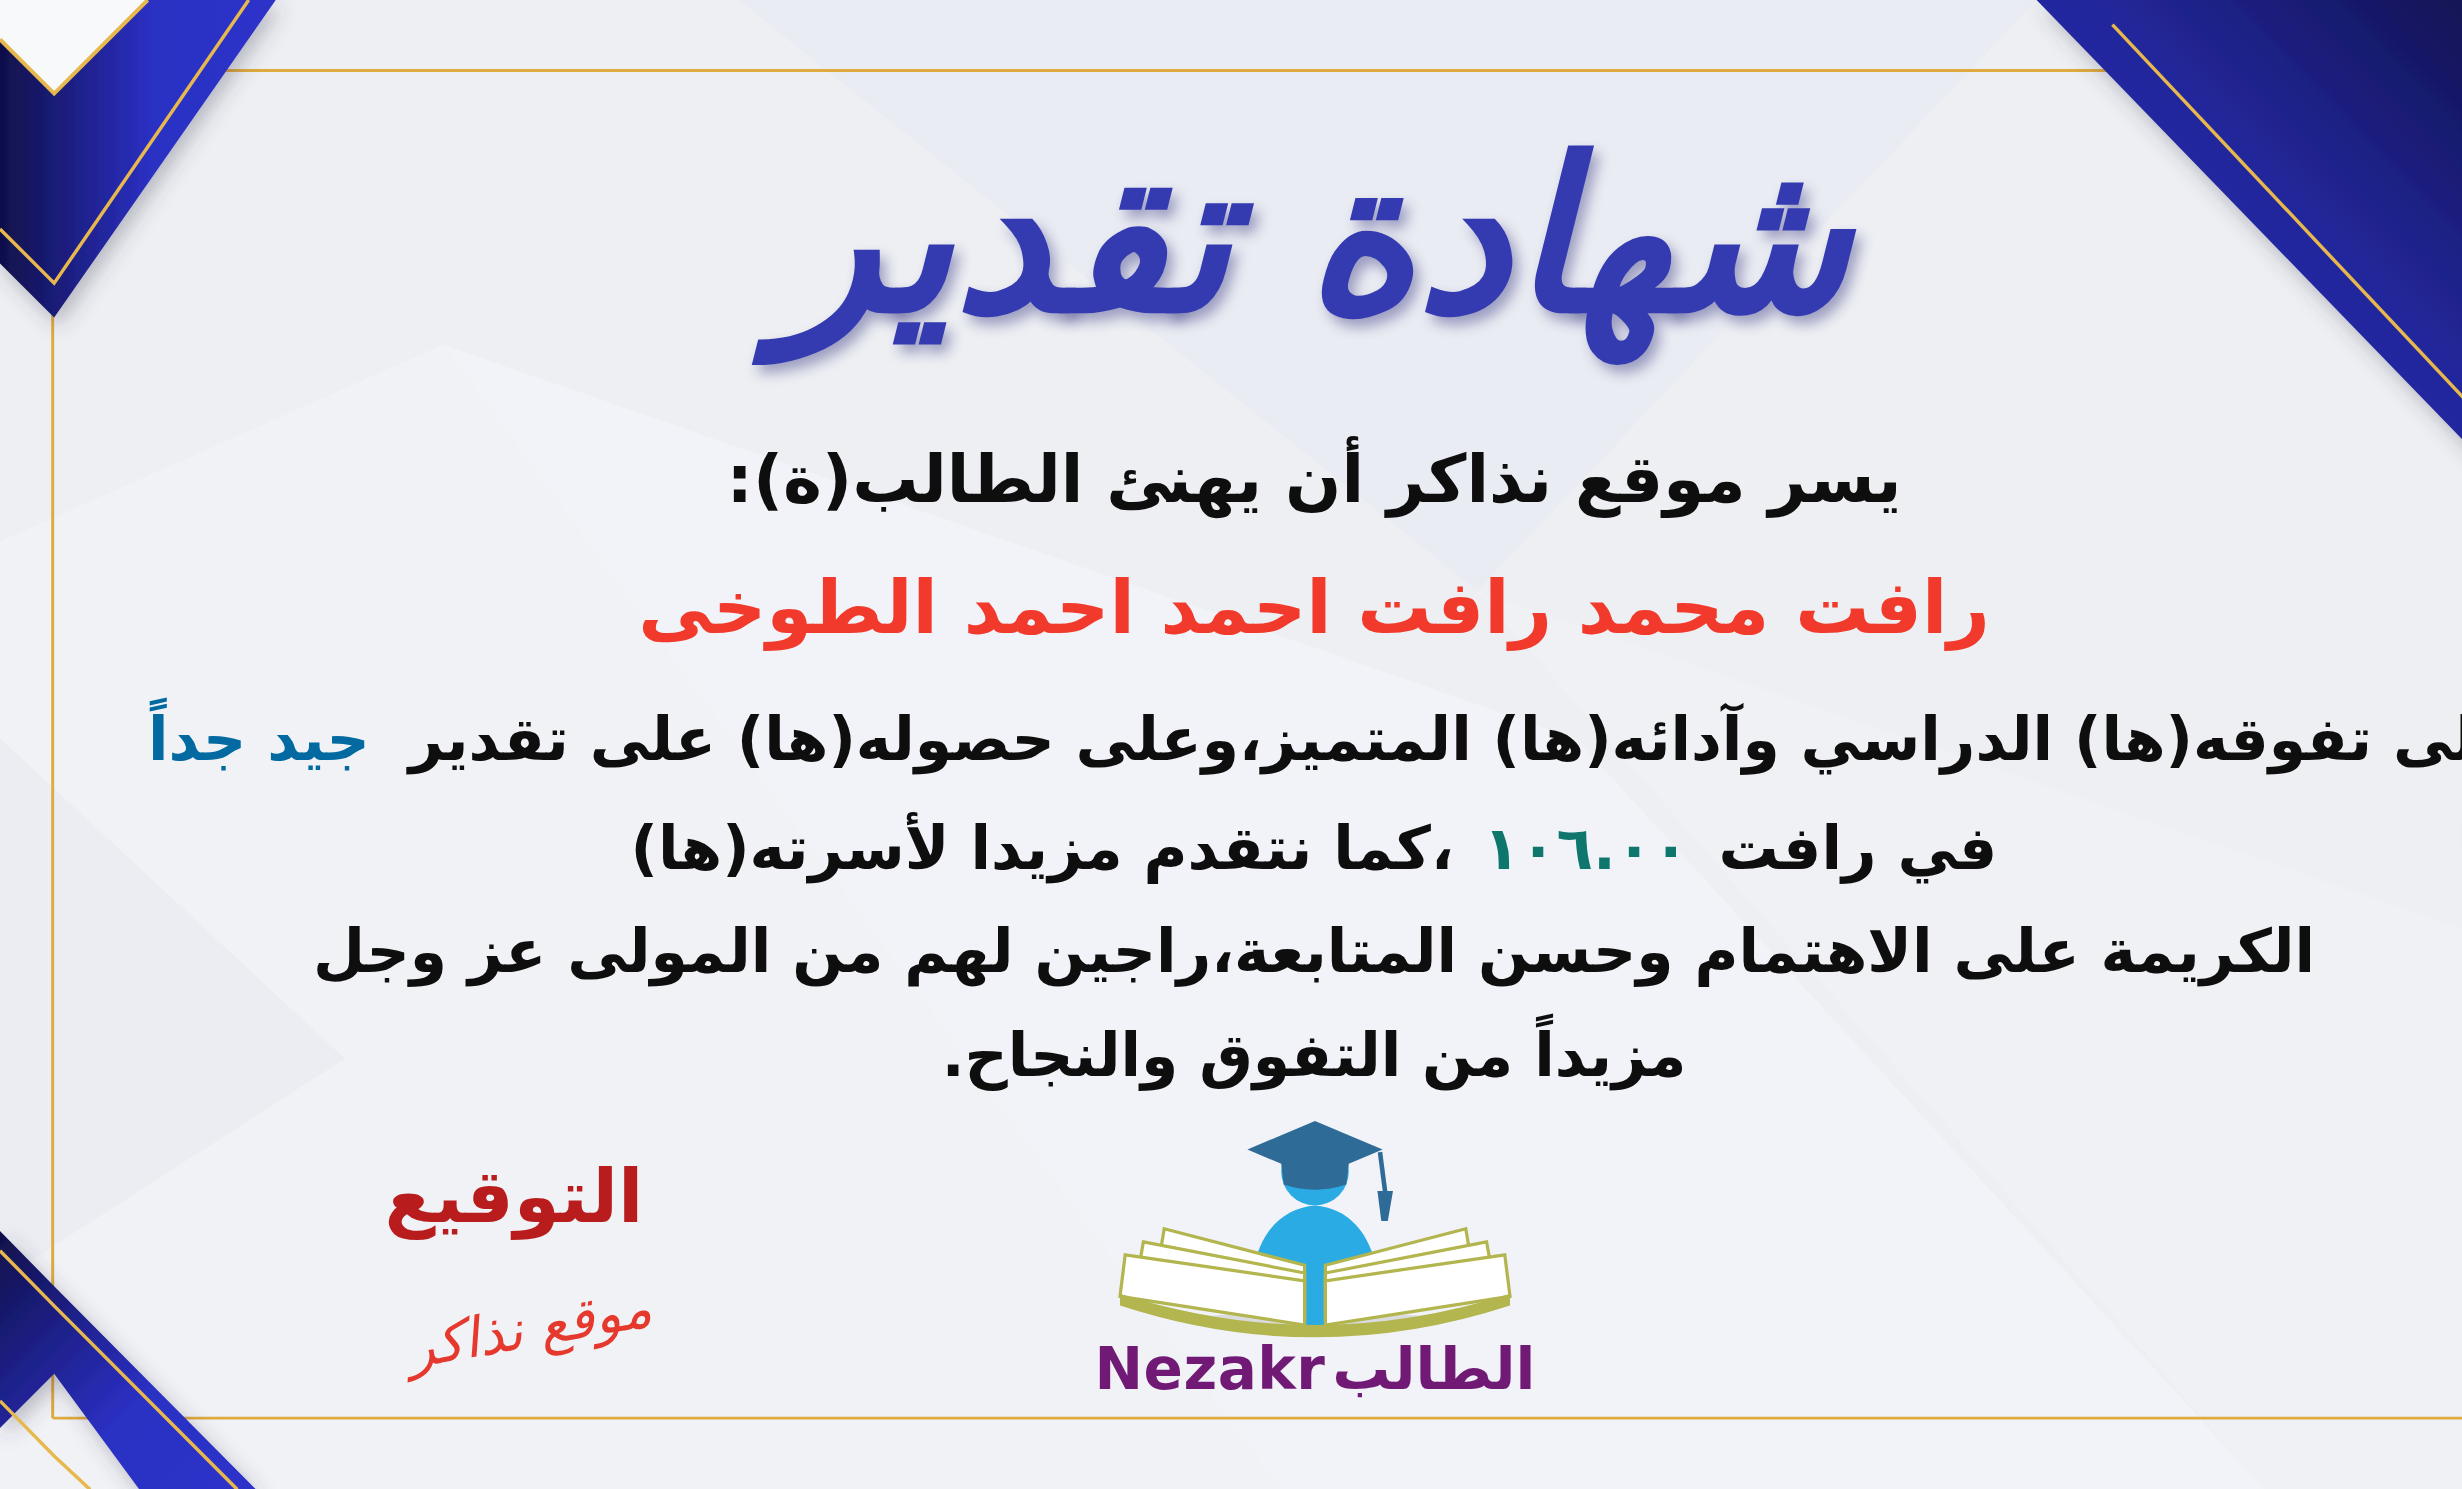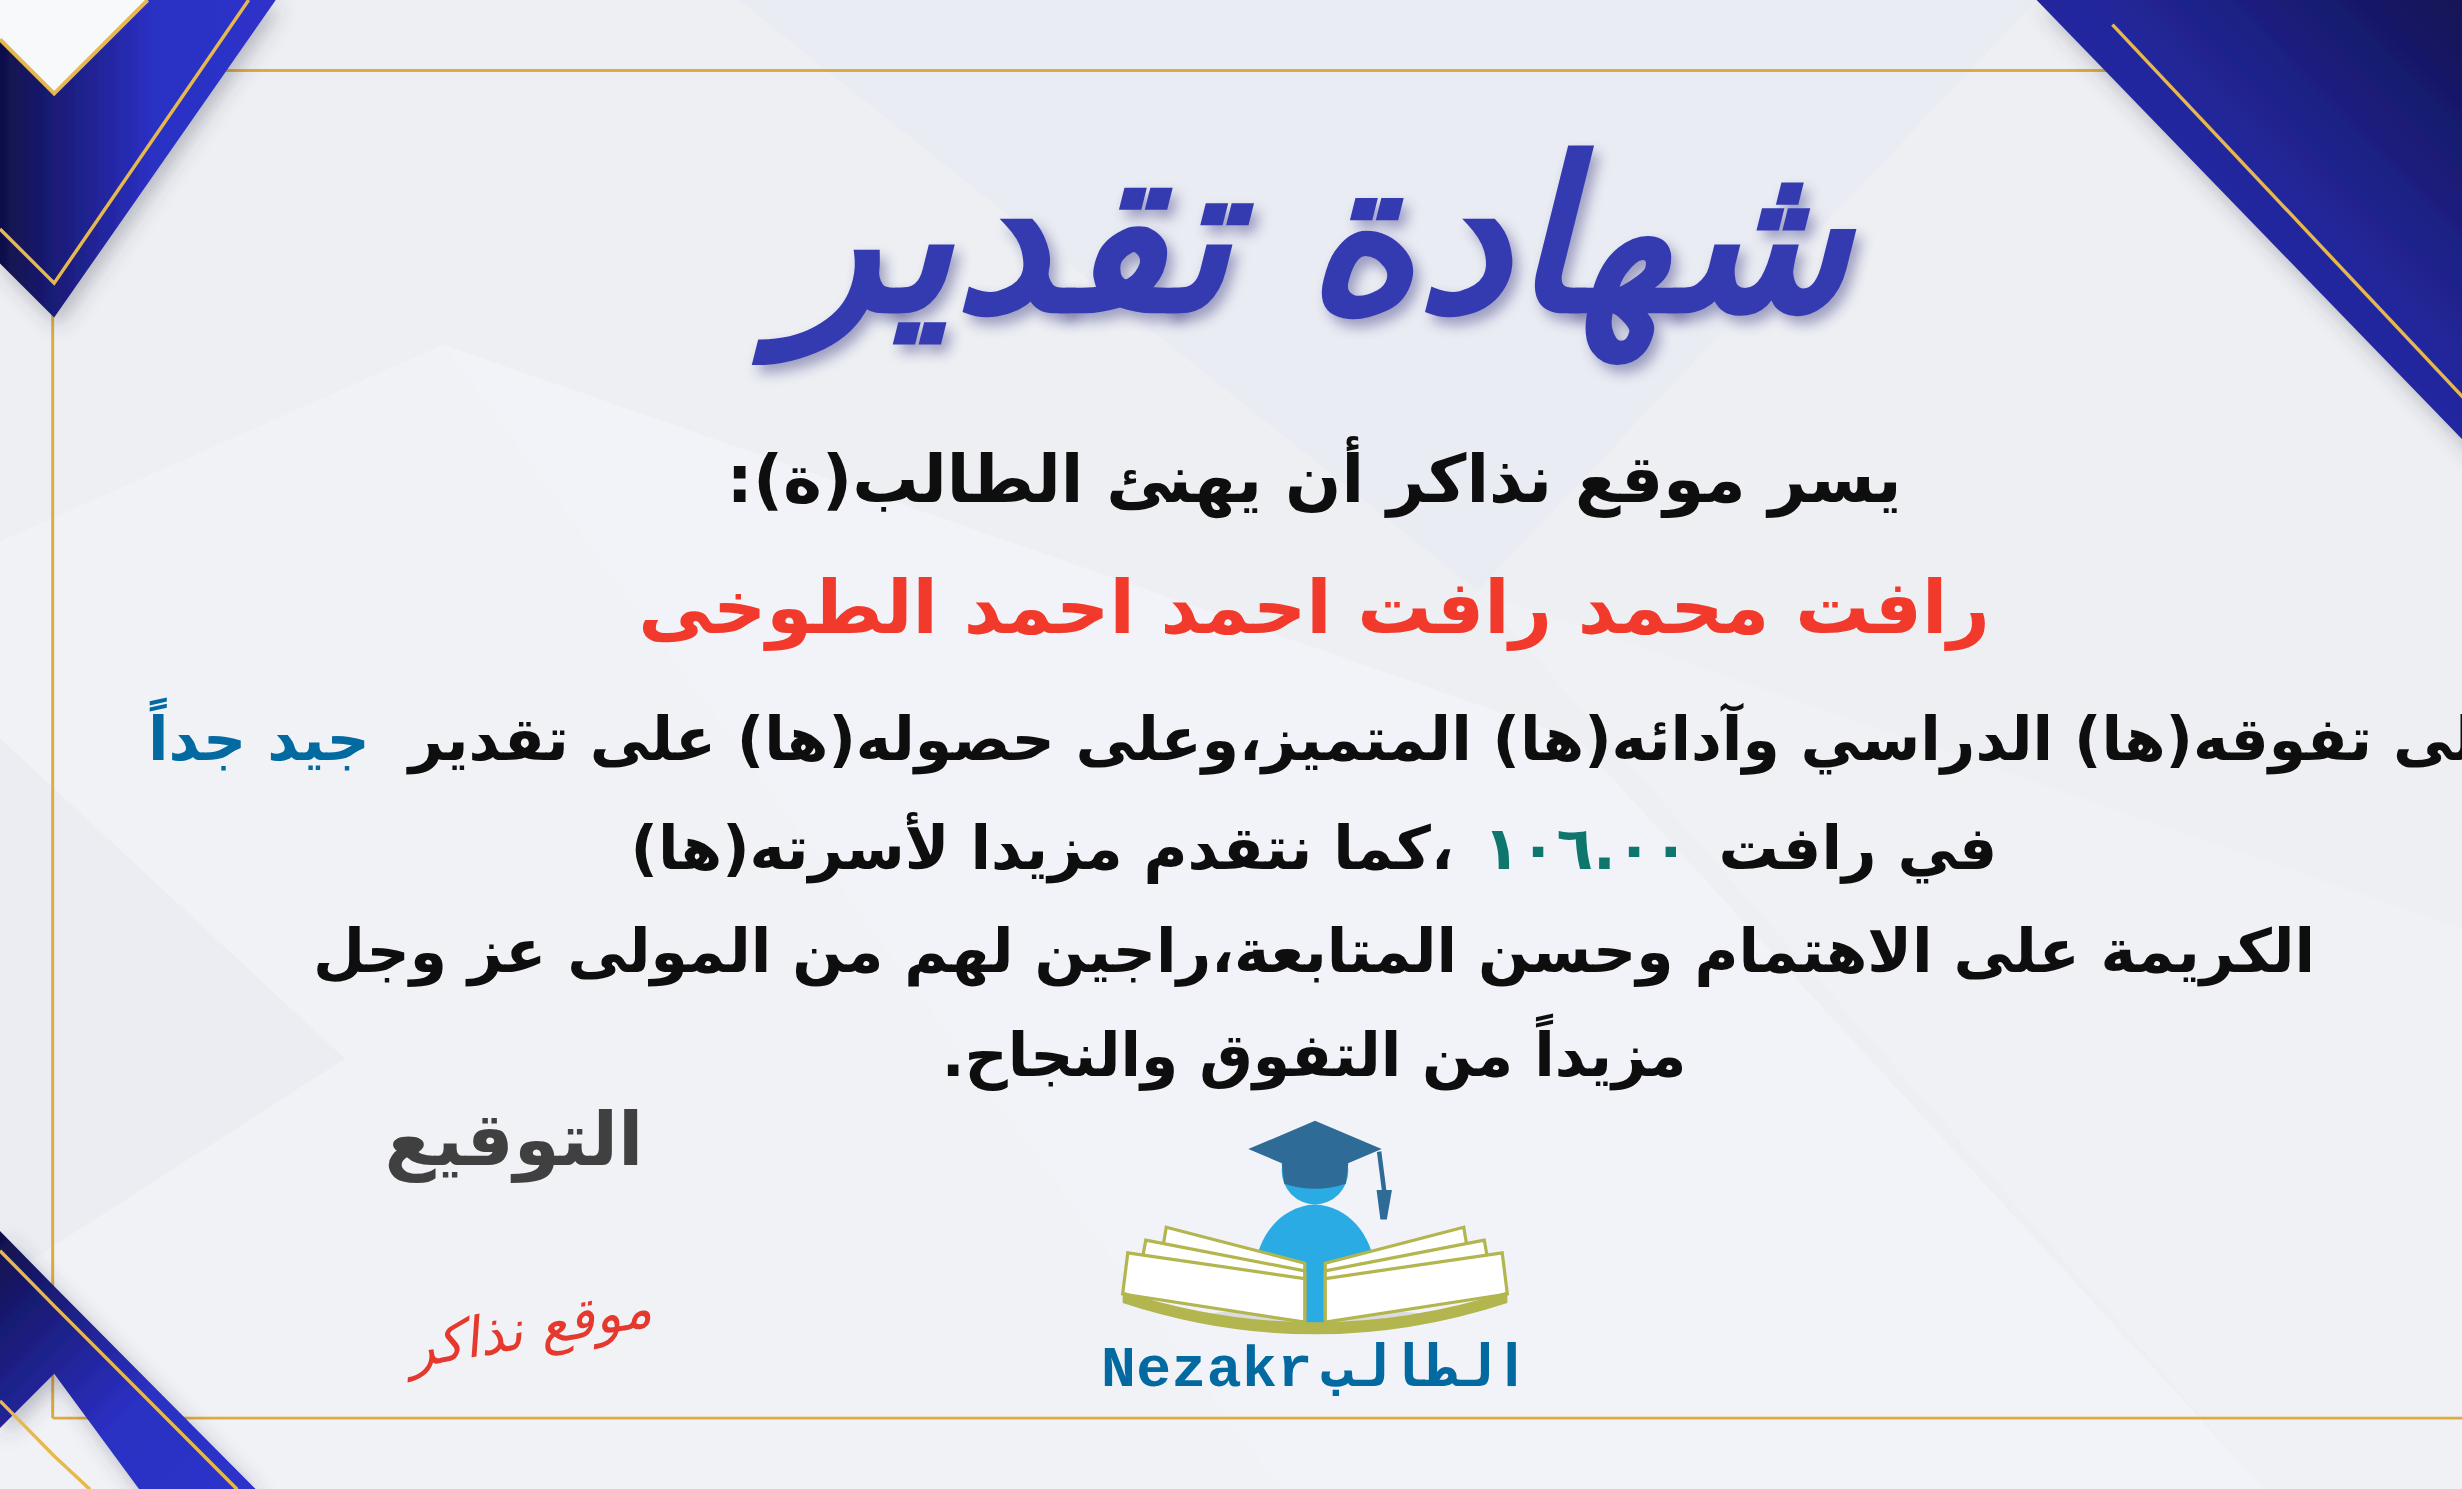--- a/index.html
+++ b/index.html
@@ -29,39 +29,39 @@
   .bodyline{font-weight:700;color:#0e0e0e;}
   #line1{top:428px;height:103px;font-size:66px;}
   #line2{top:549px;height:116px;font-size:74px;color:#f23a2c;}
   #line3{top:685px;height:108px;font-size:60px;}
   #line4{top:794px;height:108px;font-size:60px;}
   #line5{top:897px;height:108px;font-size:60px;}
   #line6{top:1001px;height:108px;font-size:60px;}
   .red-seg{color:#0369a1;margin:0 39px;}
   .red-seg-tight{color:#0f766e;margin:0 29.5px;}
   #sig-label{
-    top:1090px;left:317px;width:394px;height:98px;
+    top:1147px;left:317px;width:394px;height:98px;
     display:flex;align-items:center;justify-content:center;
-    font-size:74px;font-weight:700;color:#404040;
+    font-size:74px;font-weight:700;color:#b91c1c;
   }
   #sig-script{
     top:1276px;left:332px;width:394px;height:103px;
     display:flex;align-items:center;justify-content:center;
     font-size:55px;font-style:italic;color:#e6392e;
     transform:rotate(-10deg);
   }
   #logo{
     top:1117px;left:1069px;width:492px;height:286px;
     display:flex;flex-direction:column;align-items:center;
   }
   #logo svg{width:492px;height:231px;display:block;}
   #logo-text{
     display:flex;direction:ltr;align-items:flex-end;gap:6.9px;
-    font-size:58px;font-weight:700;color:#0369a1;
-    margin-top:-3px;letter-spacing:0.5px;font-family:Liberation Mono, monospace;
+    font-size:58px;font-weight:700;color:#701a75;
+    margin-top:-3px;letter-spacing:0.5px;
   }
 </style>
 </head>
 <body>
 
 <div id="canvas">
 
   <svg id="decor" viewBox="0 0 5337 3025" preserveAspectRatio="none">
     <defs>
       <linearGradient id="gradTL" x1="0" y1="0" x2="1" y2="0">

